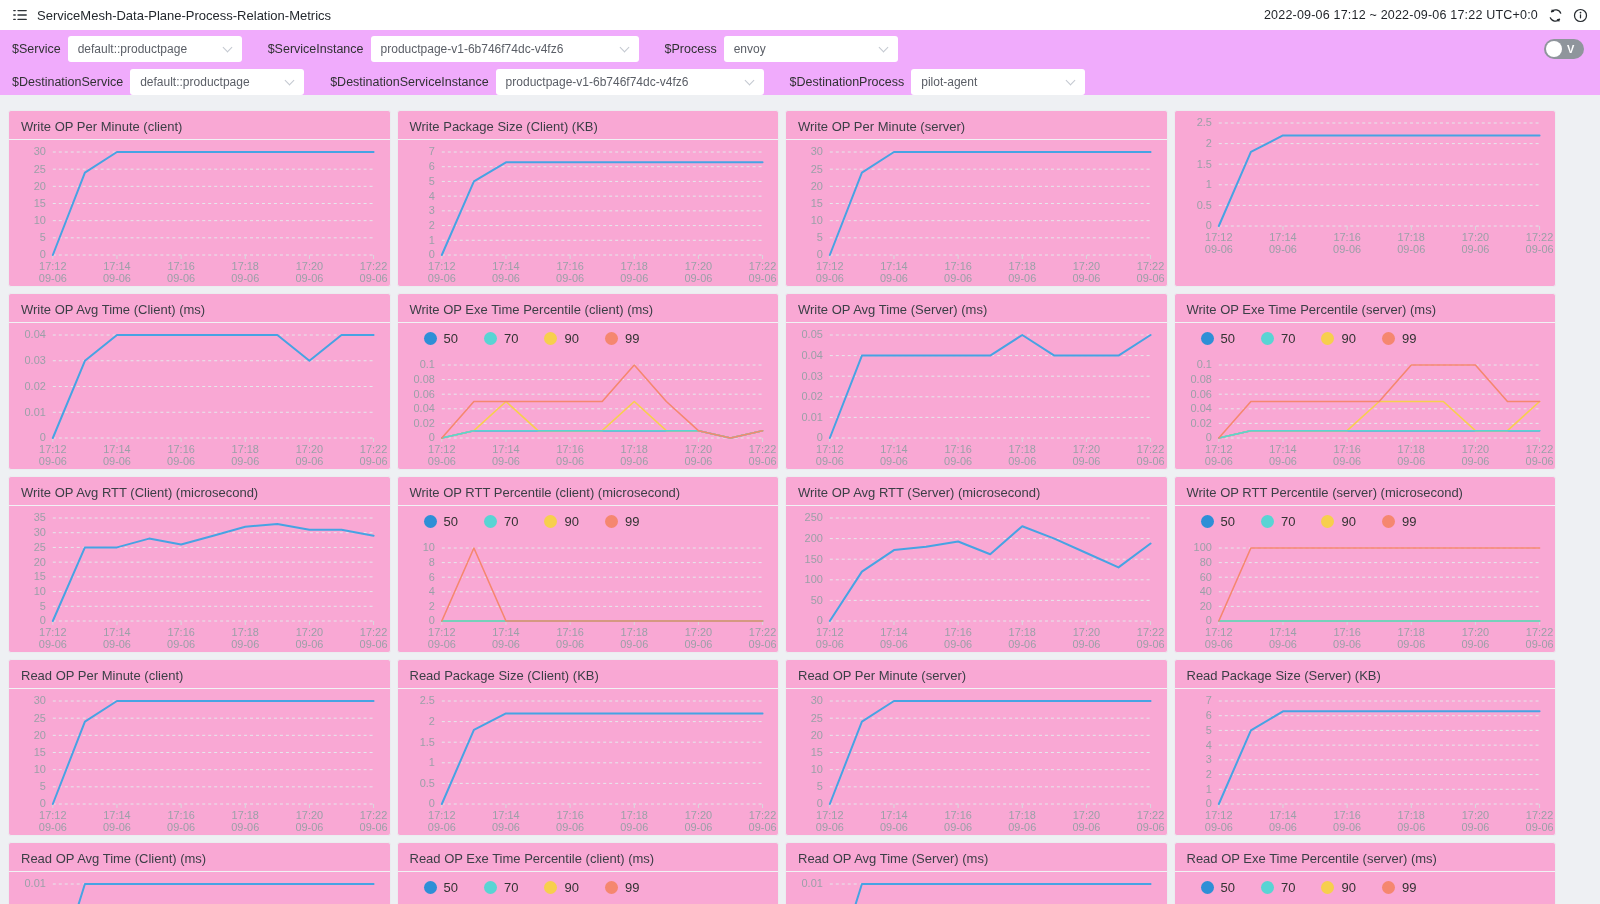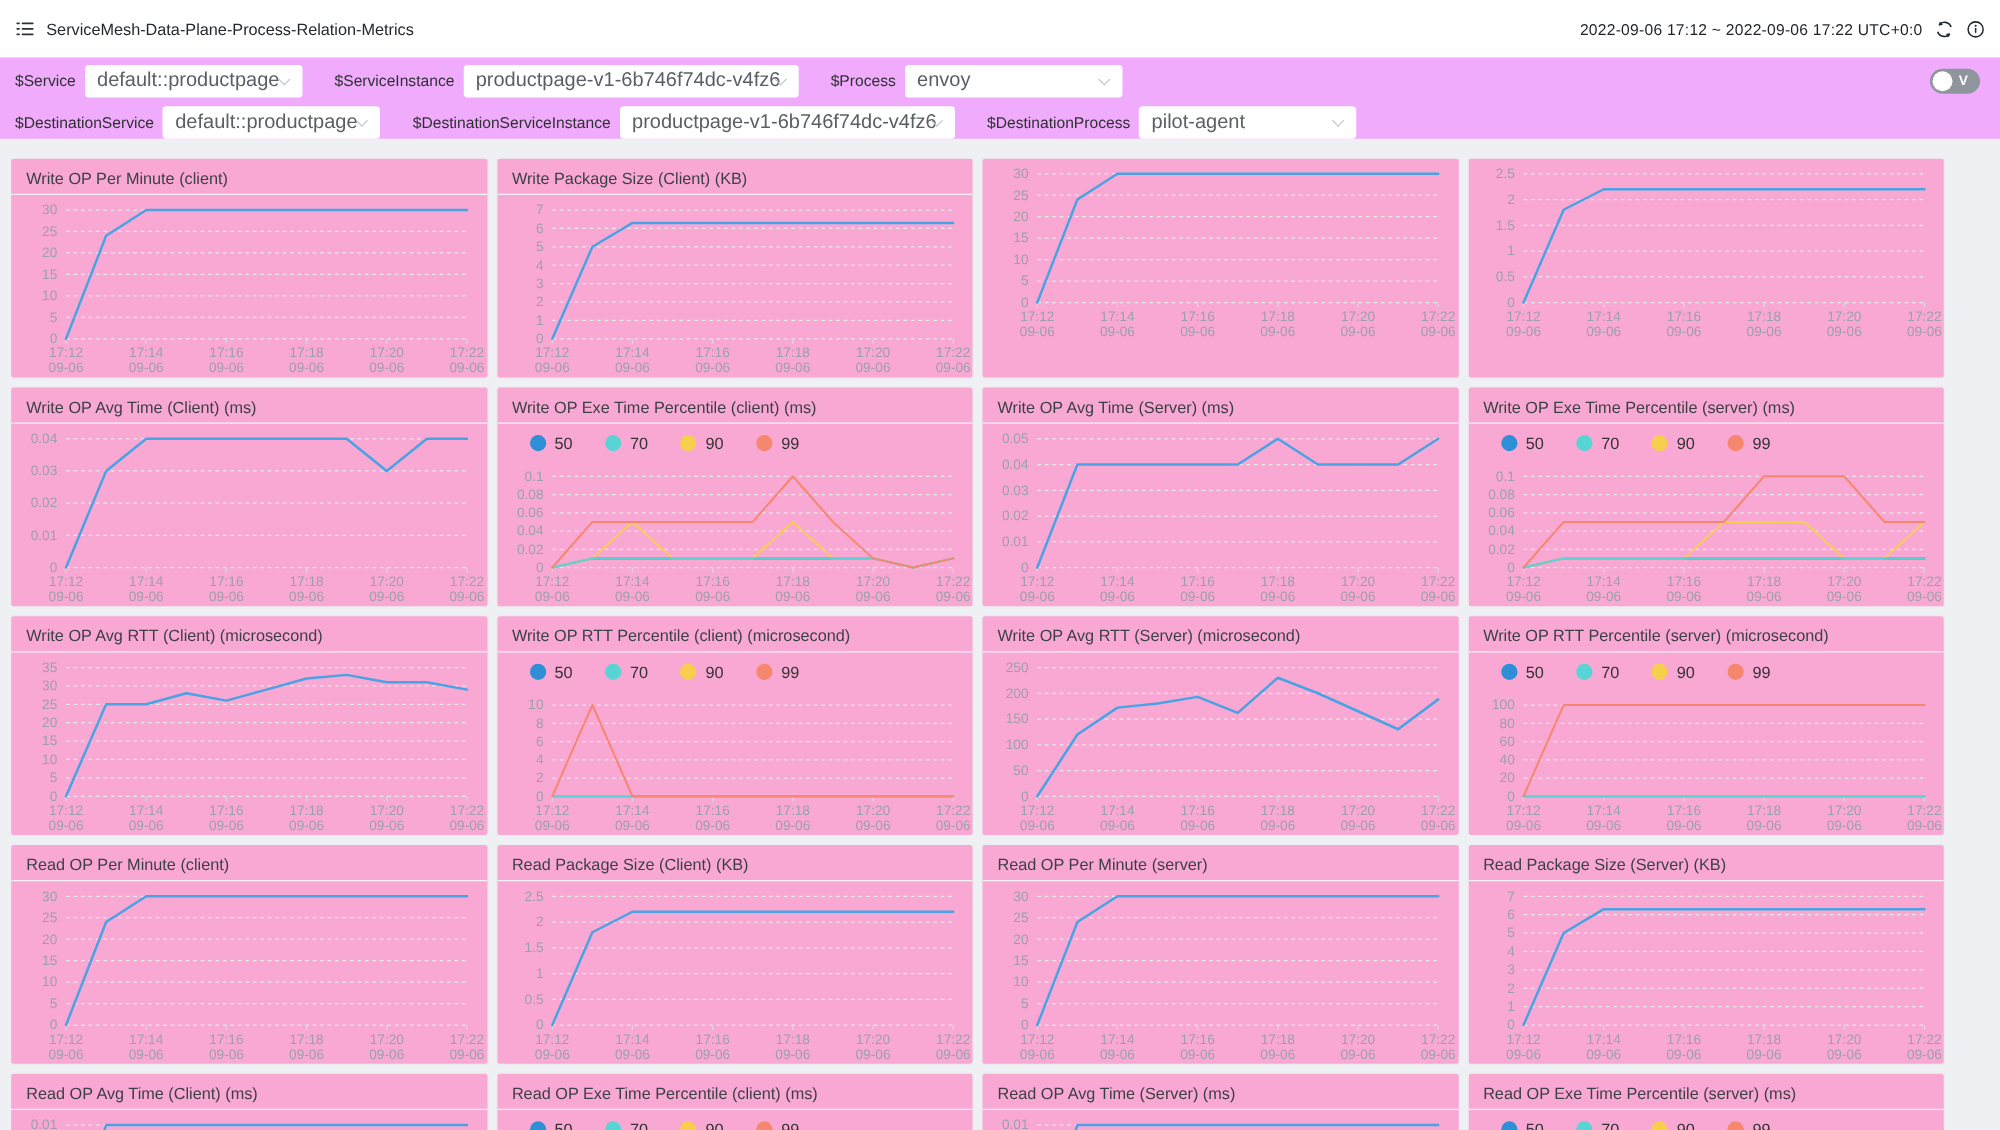--- a/index.html
+++ b/index.html
@@ -5,36 +5,36 @@
   * { box-sizing: border-box; }
   html,body { margin:0; padding:0; }
   body {
     width:1600px; height:904px; overflow:hidden;
     background:#eef0f3;
     font-family:"Liberation Sans", sans-serif;
     -webkit-font-smoothing:antialiased;
   }
   
   .topbar{
-    height:46px; background:#fff; display:flex; align-items:center;
+    height:30px; background:#fff; display:flex; align-items:center;
     justify-content:space-between; padding:0 12px;
   }
   .tb-left{ display:flex; align-items:center; gap:9px; }
   .tb-title{ font-size:13px; color:#24292e; }
-  .tb-right{ display:flex; align-items:flex-end; gap:10px; }
+  .tb-right{ display:flex; align-items:center; gap:10px; }
   .tb-time{ font-size:12.5px; color:#1f2328; letter-spacing:.2px; }
   .icon-btn{ display:inline-flex; align-items:center; justify-content:center; cursor:pointer; }
   
   .filters{ background:#f0abfc; padding:6px 12px 0; }
   .frow{ display:flex; align-items:center; margin-bottom:7px; position:relative; }
   .fitem{ display:flex; align-items:center; margin-right:26px; }
   .flabel{ font-size:12.5px; color:#303133; margin-right:7px; white-space:nowrap; }
   .fselect{
     position:relative; display:flex; align-items:center; background:#fff;
-    border-radius:3px; height:26px; padding:0 26px 0 10px; font-size:16px;
+    border-radius:3px; height:26px; padding:0 26px 0 10px; font-size:12px;
     color:#5a5e66; cursor:pointer; white-space:nowrap; overflow:hidden;
   }
   .sel-0{ width:174px; } .sel-1{ width:268px; } .sel-2{ width:174px; }
   .chev{
     position:absolute; right:11px; top:8px; width:7px; height:7px;
     border-right:1.4px solid #c3c8d0; border-bottom:1.4px solid #c3c8d0;
     transform:rotate(45deg);
   }
   .toggle{
     position:absolute; right:4px; top:3px; width:40px; height:20px;
@@ -207,21 +207,21 @@
         <line x1="172.8" y1="115" x2="172.8" y2="119" stroke="#d7d9dd" stroke-width="1"></line>
         <text x="172.8" y="130" text-anchor="middle"><tspan x="172.8">17:16</tspan><tspan x="172.8" dy="12">09-06</tspan></text>
         <line x1="237.2" y1="115" x2="237.2" y2="119" stroke="#d7d9dd" stroke-width="1"></line>
         <text x="237.2" y="130" text-anchor="middle"><tspan x="237.2">17:18</tspan><tspan x="237.2" dy="12">09-06</tspan></text>
         <line x1="301.6" y1="115" x2="301.6" y2="119" stroke="#d7d9dd" stroke-width="1"></line>
         <text x="301.6" y="130" text-anchor="middle"><tspan x="301.6">17:20</tspan><tspan x="301.6" dy="12">09-06</tspan></text>
         <line x1="366" y1="115" x2="366" y2="119" stroke="#d7d9dd" stroke-width="1"></line>
         <text x="366" y="130" text-anchor="middle"><tspan x="366">17:22</tspan><tspan x="366" dy="12">09-06</tspan></text>
         <polyline points="44.0,115.0 76.2,41.4 108.4,22.3 140.6,22.3 172.8,22.3 205.0,22.3 237.2,22.3 269.4,22.3 301.6,22.3 333.8,22.3 366.0,22.3" fill="none" stroke="#47a3e3" stroke-width="2" stroke-linejoin="round" stroke-linecap="round"></polyline>
       </svg></div>
-    <div class="card"><svg viewBox="0 0 382 148" width="100%" height="148" preserveAspectRatio="none" class="chart">
+    <div class="card"><div class="card-title">Write OP Per Minute (server)</div><svg viewBox="0 0 382 148" width="100%" height="148" preserveAspectRatio="none" class="chart">
         <line x1="44" y1="115" x2="366" y2="115" stroke="#e6e8ec" stroke-dasharray="3 3" stroke-width="1"></line>
         <text x="37" y="118.5" text-anchor="end">0</text>
         <line x1="44" y1="97.83333333333334" x2="366" y2="97.83333333333334" stroke="#e6e8ec" stroke-dasharray="3 3" stroke-width="1"></line>
         <text x="37" y="101.33333333333334" text-anchor="end">5</text>
         <line x1="44" y1="80.66666666666667" x2="366" y2="80.66666666666667" stroke="#e6e8ec" stroke-dasharray="3 3" stroke-width="1"></line>
         <text x="37" y="84.16666666666667" text-anchor="end">10</text>
         <line x1="44" y1="63.5" x2="366" y2="63.5" stroke="#e6e8ec" stroke-dasharray="3 3" stroke-width="1"></line>
         <text x="37" y="67" text-anchor="end">15</text>
         <line x1="44" y1="46.33333333333334" x2="366" y2="46.33333333333334" stroke="#e6e8ec" stroke-dasharray="3 3" stroke-width="1"></line>
         <text x="37" y="49.83333333333334" text-anchor="end">20</text>

